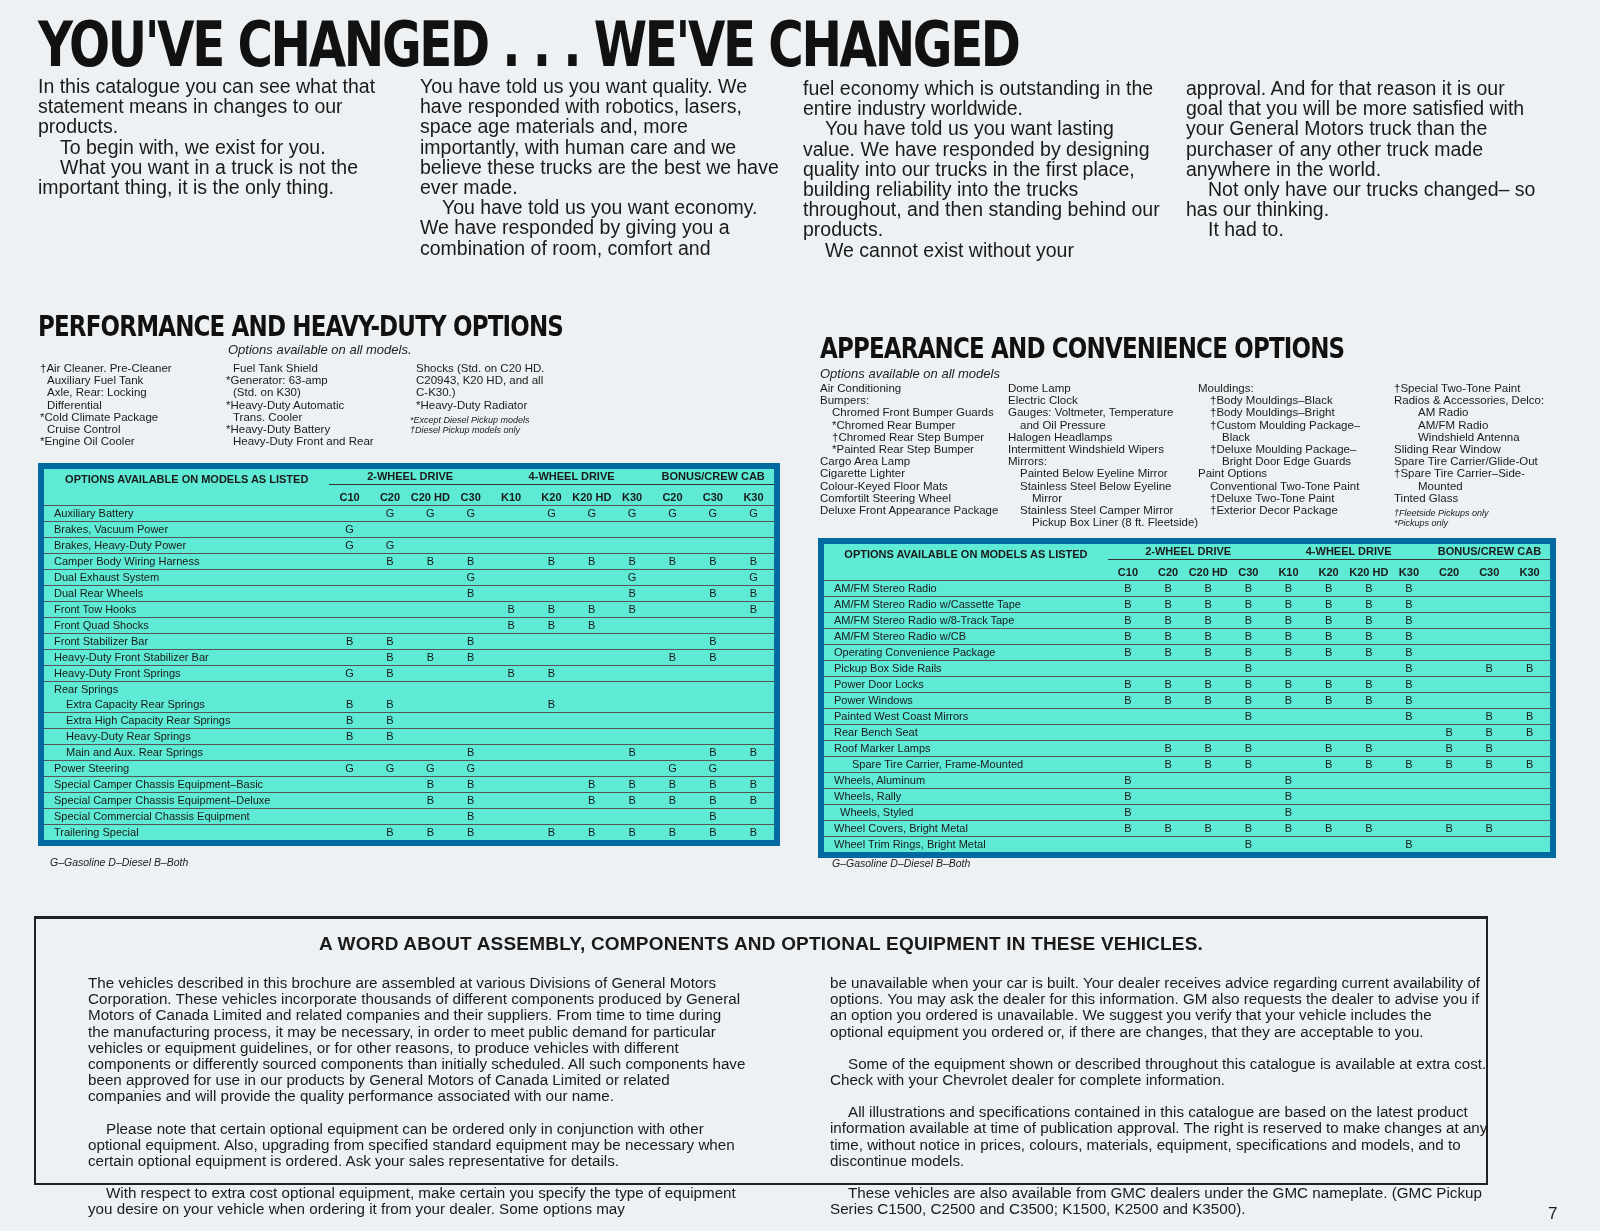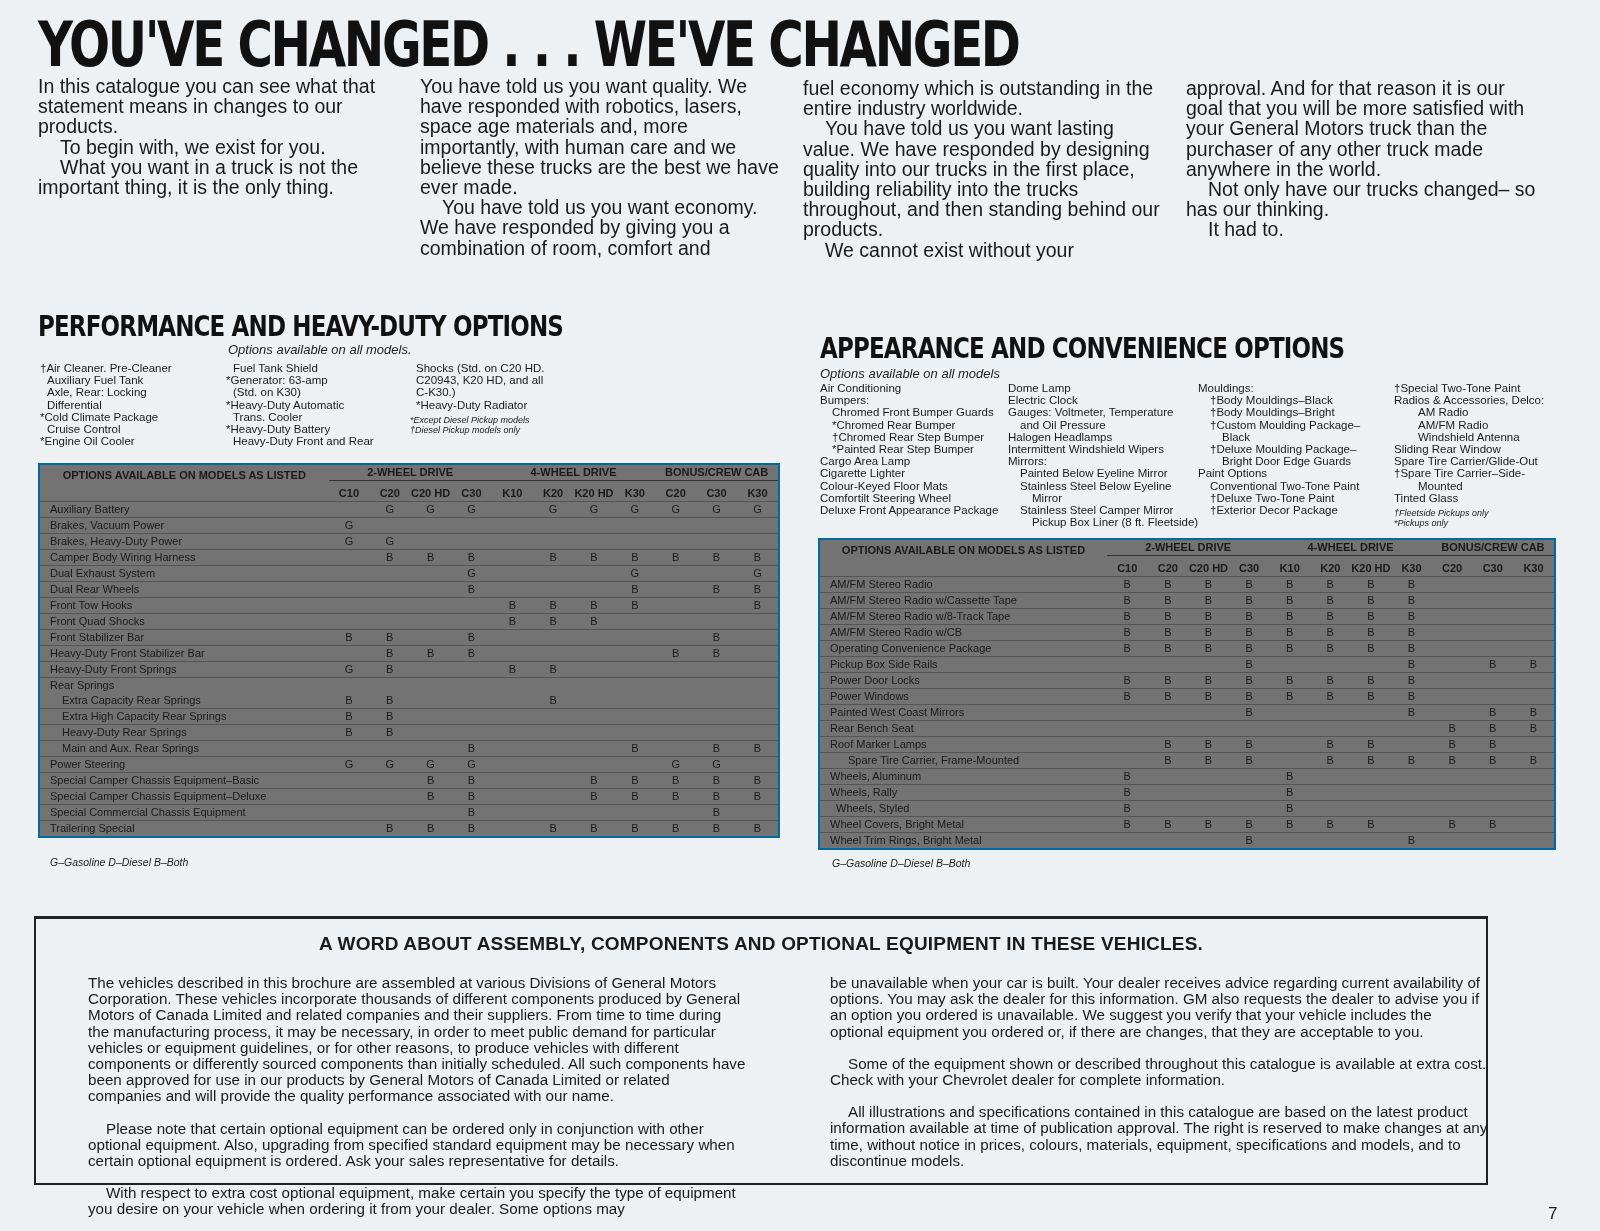--- a/index.html
+++ b/index.html
@@ -9,21 +9,21 @@
   .intro-col { top:76px; width:360px; font-size:19.5px; line-height:20.2px; }
   .intro-col p { margin:0; text-indent:22px; }
   .intro-col p.first { text-indent:0; }
   .section-title { font-family:"DejaVu Sans", sans-serif; font-weight:bold; font-size:28px; letter-spacing:-1px; transform:scaleX(0.82); transform-origin:left top; white-space:nowrap; color:#111; }
   .italic-sub { font-style:italic; font-size:13px; color:#222; }
   .opt-list { font-size:11.5px; line-height:12.2px; }
   .opt-list div { white-space:nowrap; }
   .ind1 { padding-left:12px; }
   .ind2 { padding-left:24px; }
   .note { font-style:italic; font-size:9px; }
-  table.opt { border-collapse:collapse; border:2px solid #0369a1; font-size:11px; background:#737373; }
+  table.opt { border-collapse:collapse; border:6px solid #0369a1; font-size:11px; background:#5eead4; }
   table.opt td, table.opt th { padding:0; height:15px; line-height:15px; }
   table.opt tr.row td { border-top:1px solid #555; }
   table.opt td.name { padding-left:10px; white-space:nowrap; }
   table.opt td.val { text-align:center; width:34px; }
   table.opt th { font-weight:bold; font-size:11px; }
   .grp { border-bottom:1px solid #333; }
   .legend { font-style:italic; font-size:10.5px; }
   .box { left:34px; top:916px; width:1450px; height:264px; border:2px solid #222; border-top:3px solid #222; }
   .box-title { position:absolute; top:14px; left:0; width:100%; text-align:center; font-weight:bold; font-size:19px; letter-spacing:0.2px; }
   .box-col { position:absolute; top:40px; width:690px; font-size:15.2px; line-height:16.2px; }
@@ -733,16 +733,17 @@
   <div class="box-title">A WORD ABOUT ASSEMBLY, COMPONENTS AND OPTIONAL EQUIPMENT IN THESE VEHICLES.</div>
   <div class="box-col" style="left:36px;">
       <p class="first">The vehicles described in this brochure are assembled at various Divisions of General Motors Corporation. These vehicles incorporate thousands of different components produced by General Motors of Canada Limited and related companies and their suppliers. From time to time during the manufacturing process, it may be necessary, in order to meet public demand for particular vehicles or equipment guidelines, or for other reasons, to produce vehicles with different components or differently sourced components than initially scheduled. All such components have been approved for use in our products by General Motors of Canada Limited or related companies and will provide the quality performance associated with our name.</p>
       <p>Please note that certain optional equipment can be ordered only in conjunction with other optional equipment. Also, upgrading from specified standard equipment may be necessary when certain optional equipment is ordered. Ask your sales representative for details.</p>
       <p>With respect to extra cost optional equipment, make certain you specify the type of equipment you desire on your vehicle when ordering it from your dealer. Some options may</p>
     </div>
   <div class="box-col" style="left:778px;">
       <p class="first">be unavailable when your car is built. Your dealer receives advice regarding current availability of options. You may ask the dealer for this information. GM also requests the dealer to advise you if an option you ordered is unavailable. We suggest you verify that your vehicle includes the optional equipment you ordered or, if there are changes, that they are acceptable to you.</p>
       <p>Some of the equipment shown or described throughout this catalogue is available at extra cost. Check with your Chevrolet dealer for complete information.</p>
       <p>All illustrations and specifications contained in this catalogue are based on the latest product information available at time of publication approval. The right is reserved to make changes at any time, without notice in prices, colours, materials, equipment, specifications and models, and to discontinue models.</p>
+      <p>These vehicles are also available from GMC dealers under the GMC nameplate. (GMC Pickup Series C1500, C2500 and C3500; K1500, K2500 and K3500).</p>
     </div>
 </div>
 
 <div class="abs" style="left:1548px; top:1204px; font-size:17px;">7</div>
 
 </body></html>

